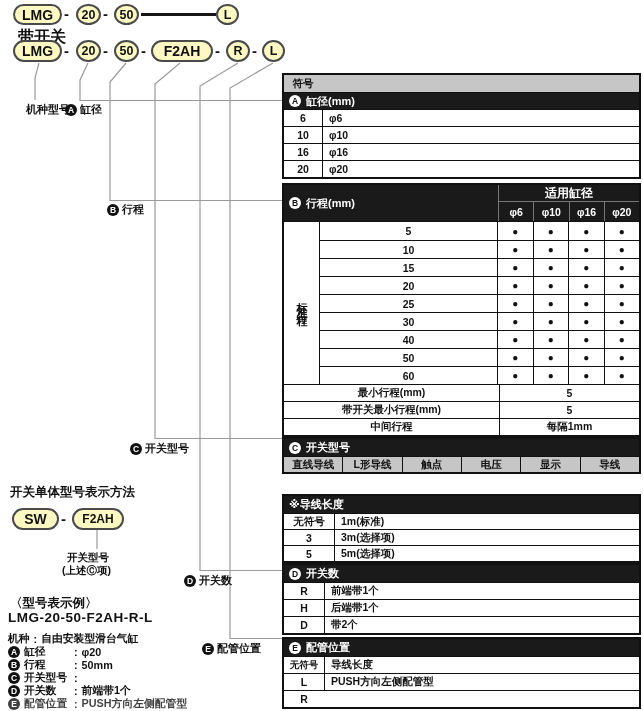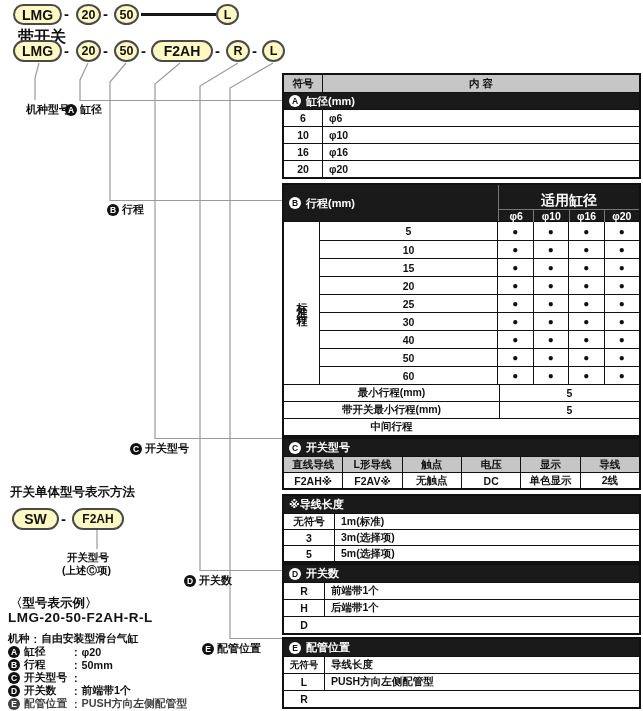--- a/index.html
+++ b/index.html
@@ -33,22 +33,22 @@
   .td.nfirst{border-left:none;}
   .td.left{justify-content:flex-start;padding-left:6px;}
   .hdr-gray{background:#c6c6c6;}
   .hdr-blk{box-sizing:border-box;height:17px;background:#1a1a1a;color:#fff;display:flex;align-items:center;
     gap:5px;padding-left:5px;font-size:11px;font-weight:bold;}
   
   .b-hdr{display:flex;height:36px;background:#1a1a1a;color:#fff;box-sizing:border-box;}
   .b-hdr-left{width:215px;display:flex;align-items:center;gap:5px;padding-left:5px;font-size:11px;font-weight:bold;
     box-sizing:border-box;border-right:1px solid #777;}
   .b-hdr-right{flex:1;display:flex;flex-direction:column;}
-  .b-apl{height:17px;display:flex;align-items:center;justify-content:center;font-size:14px;font-weight:bold;
-    border-bottom:1px solid #777;box-sizing:border-box;margin-top:8px;}
+  .b-apl{height:17px;display:flex;align-items:center;justify-content:center;font-size:12px;font-weight:bold;
+    border-bottom:1px solid #777;box-sizing:border-box;}
   .b-bores{display:flex;flex:1;}
   .b-bore{flex:1;display:flex;align-items:center;justify-content:center;font-size:10.5px;font-weight:bold;
     border-left:1px solid #777;box-sizing:border-box;}
   .b-bore.nfirst{border-left:none;}
   .b-body{display:flex;border-top:1px solid #111;}
   .b-vcell{width:36px;box-sizing:border-box;border-right:1px solid #111;display:flex;align-items:center;justify-content:center;}
   .b-vtext{writing-mode:vertical-rl;text-orientation:upright;font-size:11px;font-weight:bold;letter-spacing:5px;}
   .b-grid{flex:1;display:flex;flex-direction:column;}
   .b-row{display:flex;height:18px;box-sizing:border-box;border-top:1px solid #111;}
   .b-row.first{border-top:none;}
@@ -123,21 +123,20 @@
       <span>开关数</span>
     </div>
   <div class="plabel" style="left:202px;top:641px;">
       <span class="badge">E</span>
       <span>配管位置</span>
     </div>
 
   <div class="tbl" style="top:73px;">
     <div class="tr first hdr-gray">
       <div class="td nfirst" style="width:38px;">符号</div>
-      <div class="td" style="flex:1;">内 容</div>
     </div>
     <div class="hdr-blk" style="border-top:1px solid #111;">
       <span class="badge-w">A</span>
       <span>缸径(mm)</span>
     </div>
     <div class="tr">
         <div class="td nfirst" style="width:38px;">6</div>
         <div class="td left" style="flex:1;">φ6</div>
       </div>
     <div class="tr">
@@ -243,44 +242,37 @@
     <div class="tr">
         <div class="td nfirst ft-label">最小行程(mm)</div>
         <div class="td" style="flex:1;">5</div>
       </div>
     <div class="tr">
         <div class="td nfirst ft-label">带开关最小行程(mm)</div>
         <div class="td" style="flex:1;">5</div>
       </div>
     <div class="tr">
         <div class="td nfirst ft-label">中间行程</div>
+        <div class="td" style="flex:1;">每隔1mm</div>
       </div>
   </div>
 
   <div class="tbl" style="top:437px;">
     <div class="hdr-blk">
       <span class="badge-w">C</span>
       <span>开关型号</span>
     </div>
     <div class="tr hdr-gray h16">
       <div class="td nfirst" style="flex:1;">直线导线</div>
       <div class="td" style="flex:1;">L形导线</div>
       <div class="td" style="flex:1;">触点</div>
       <div class="td" style="flex:1;">电压</div>
       <div class="td" style="flex:1;font-family:Liberation Serif, serif;">显示</div>
       <div class="td" style="flex:1;">导线</div>
     </div>
-    <div class="tr h16">
-      <div class="td nfirst" style="flex:1;">F2AH※</div>
-      <div class="td" style="flex:1;">F2AV※</div>
-      <div class="td" style="flex:1;">无触点</div>
-      <div class="td" style="flex:1;">DC</div>
-      <div class="td" style="flex:1;">单色显示</div>
-      <div class="td" style="flex:1;">2线</div>
-    </div>
   </div>
 
   <div class="tbl" style="top:494px;">
     <div class="hdr-blk">
       <span>※导线长度</span>
     </div>
     <div class="tr h16">
         <div class="td nfirst" style="width:50px;">无符号</div>
         <div class="td left" style="flex:1;">1m(标准)</div>
       </div>
@@ -302,20 +294,21 @@
     <div class="tr">
         <div class="td nfirst" style="width:40px;">R</div>
         <div class="td left" style="flex:1;">前端带1个</div>
       </div>
     <div class="tr">
         <div class="td nfirst" style="width:40px;">H</div>
         <div class="td left" style="flex:1;">后端带1个</div>
       </div>
     <div class="tr">
         <div class="td nfirst" style="width:40px;">D</div>
+        <div class="td left" style="flex:1;">带2个</div>
       </div>
   </div>
 
   <div class="tbl" style="top:637px;">
     <div class="hdr-blk">
       <span class="badge-w">E</span>
       <span>配管位置</span>
     </div>
     <div class="tr">
         <div class="td nfirst" style="width:40px;font-size:9.5px;">无符号</div>

